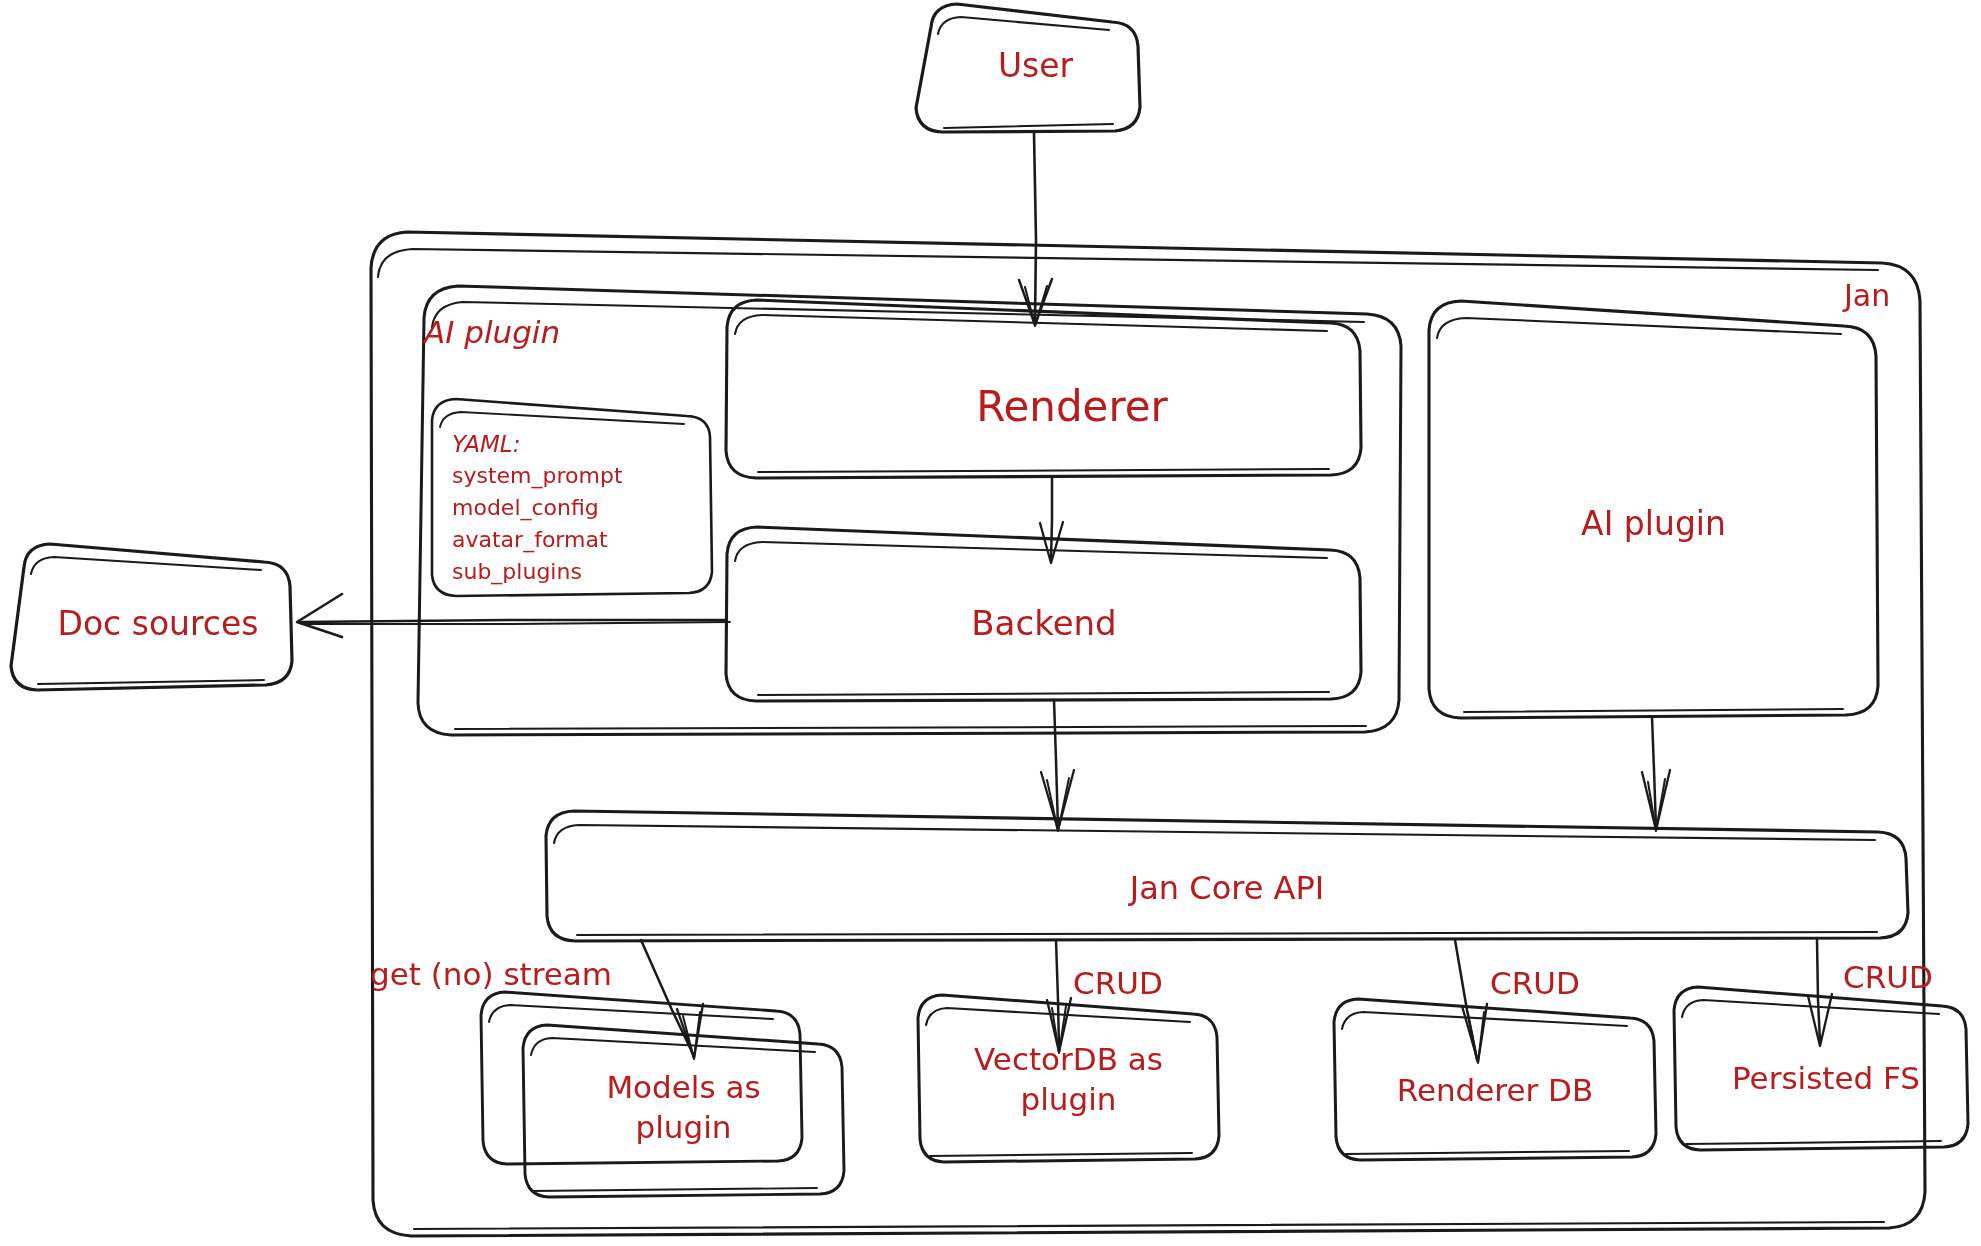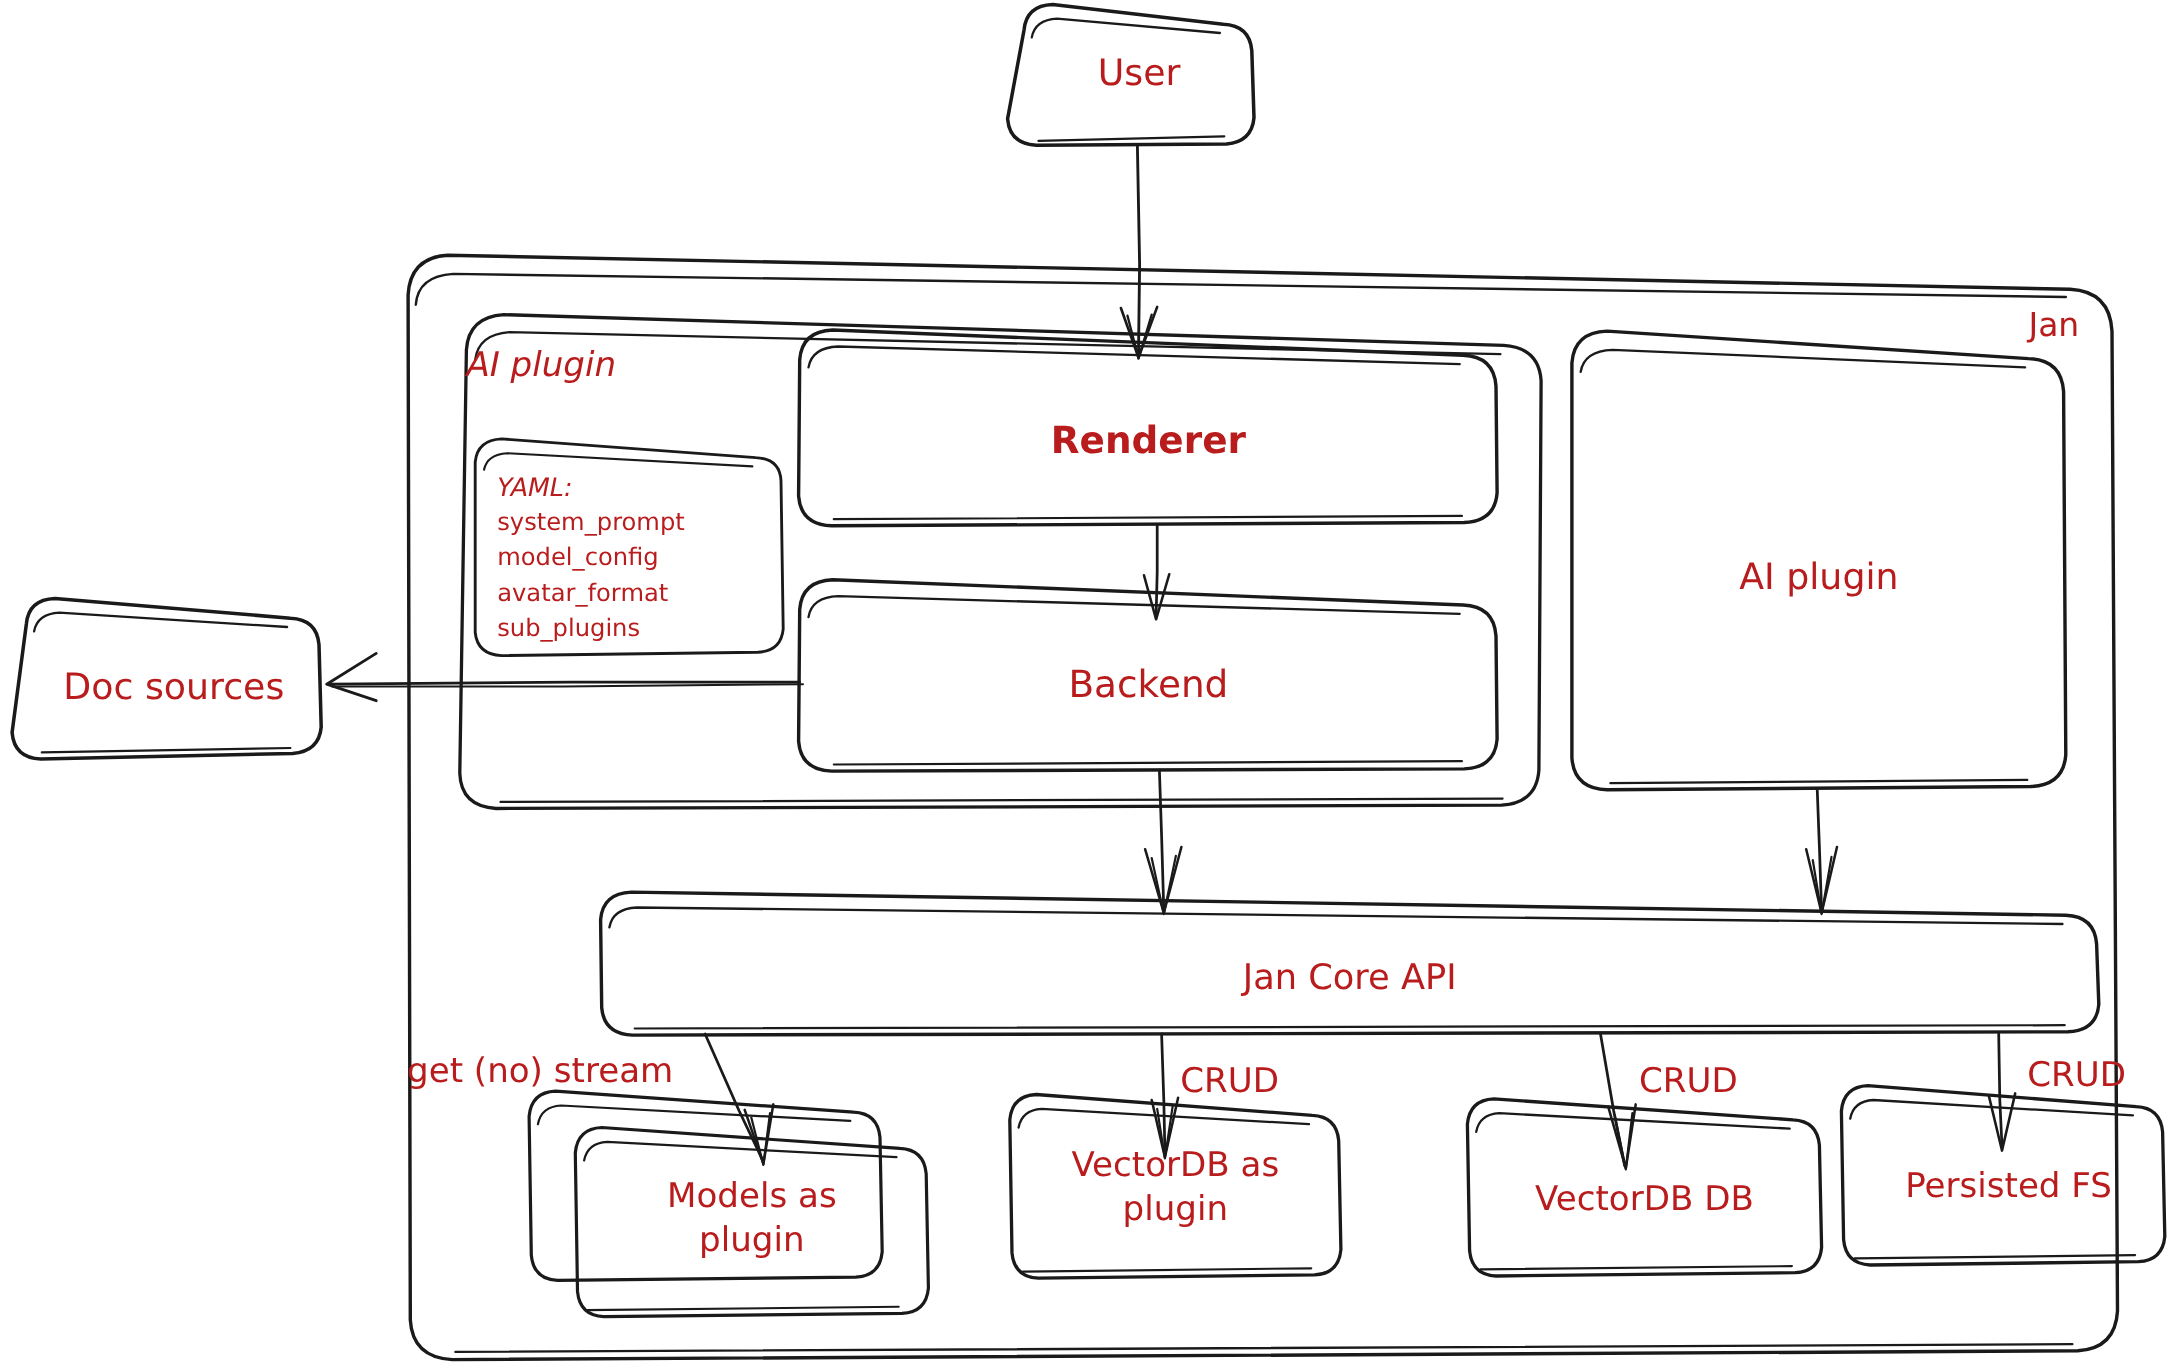--- a/index.html
+++ b/index.html
@@ -154,37 +154,37 @@
 
     </g>
   </svg>
 
   <div class="lbl" style="left:1844px;top:277px;font-size:30px;">Jan</div>
 
   <div class="lbl" style="left:424px;top:313px;font-size:31px;font-style:italic;">AI plugin</div>
 
   <div class="lbl node-lbl" style="left:931px;top:45px;width:209px;font-size:33px;">User</div>
 
-  <div class="lbl node-lbl" style="left:727px;top:380px;width:634px;font-size:34px;font-weight:bold;">Renderer</div>
+  <div class="lbl node-lbl" style="left:755px;top:380px;width:634px;font-size:42px;">Renderer</div>
 
   <div class="lbl node-lbl" style="left:727px;top:602px;width:634px;font-size:34px;">Backend</div>
 
   <div class="lbl node-lbl" style="left:1429px;top:503px;width:449px;font-size:33px;">AI plugin</div>
 
   <div class="lbl node-lbl" style="left:24px;top:603px;width:268px;font-size:33px;">Doc sources</div>
 
   <div class="lbl node-lbl" style="left:546px;top:868px;width:1362px;font-size:32px;">Jan Core API</div>
 
   <div class="lbl node-lbl" style="left:523px;top:1068px;width:321px;font-size:31px;">Models as
 plugin</div>
 
   <div class="lbl node-lbl" style="left:918px;top:1040px;width:301px;font-size:31px;">VectorDB as
 plugin</div>
 
-  <div class="lbl node-lbl" style="left:1334px;top:1071px;width:322px;font-size:31px;">VectorDB DB</div>
+  <div class="lbl node-lbl" style="left:1334px;top:1071px;width:322px;font-size:31px;">Renderer DB</div>
 
   <div class="lbl node-lbl" style="left:1674px;top:1059px;width:264px;font-size:31px;padding-left:20px;">Persisted FS</div>
 
   <div class="lbl" style="left:452px;top:430px;font-size:23px;font-style:italic;">YAML:</div>
   <div class="lbl" style="left:452px;top:462px;font-size:22px;">system_prompt</div>
   <div class="lbl" style="left:452px;top:494px;font-size:22px;">model_config</div>
   <div class="lbl" style="left:452px;top:526px;font-size:22px;">avatar_format</div>
   <div class="lbl" style="left:452px;top:558px;font-size:22px;">sub_plugins</div>
 
 

